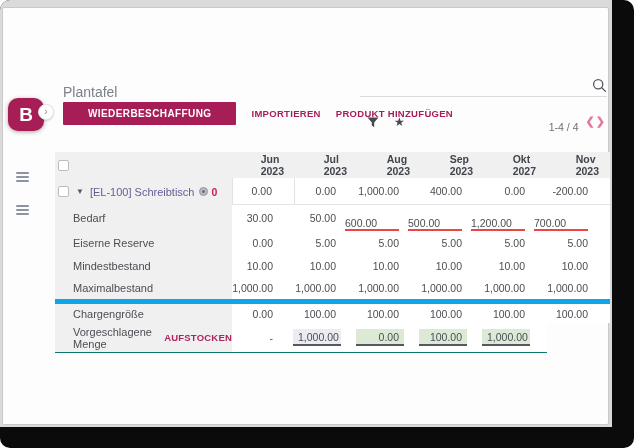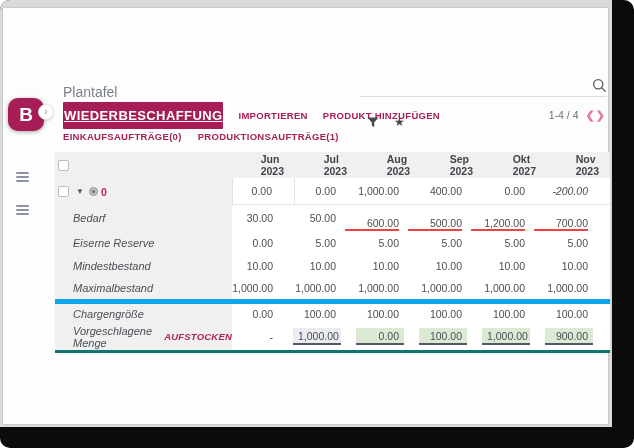--- a/index.html
+++ b/index.html
@@ -19,30 +19,30 @@
   .page-title { position:absolute; left:60px; top:76px; font-size:14px; color:#7c8188; }
 
   
   .search-box { position:absolute; left:357px; top:67px; width:247px; height:22px; border-bottom:1px solid #dcdcdc; }
   .search-box input { width:220px; height:20px; border:none; outline:none; background:transparent; font-size:11px; color:#444; }
   .search-icon { position:absolute; left:589px; top:70px; width:15px; height:15px; }
 
   
   .btn-row1 { position:absolute; left:60px; top:94px; display:flex; align-items:center; gap:15px; }
   .btn-row2 { position:absolute; left:60px; top:123px; display:flex; align-items:center; gap:16px; }
-  .btn-primary { background:#a71e56; color:#fff; border:none; font-size:13px; font-weight:bold;
-    letter-spacing:.4px; padding:6px 1px; border-radius:1px; font-family:inherit; cursor:pointer;text-decoration:underline; }
+  .btn-primary { background:#a71e56; color:#fff; border:none; font-size:10px; font-weight:bold;
+    letter-spacing:.4px; padding:6px 25px; border-radius:1px; font-family:inherit; cursor:pointer; }
   .btn-link { background:none; border:none; color:#a71e56; font-size:9.5px; font-weight:bold;
     letter-spacing:.3px; font-family:Liberation Sans, sans-serif; cursor:pointer; padding:0; }
 
   .facet-icons { position:absolute; left:364px; top:108px; display:flex; align-items:center; gap:15px; }
   .star-icon { color:#46494e; font-size:12px; line-height:12px; }
 
   .pagination { position:absolute; right:3px; top:101px; display:flex; align-items:center; gap:7px; }
-  .pager-range { font-size:10.5px; color:#6b6f75; }
+  .pager-range { font-size:10.5px; color:#6b6f75;margin-top:12px; }
   .pager-btns { display:flex; gap:1px; }
   .pager-btns span { color:#e2799c; font-size:11px; font-weight:bold; line-height:12px; cursor:pointer; }
 
   
   .hamburger { position:absolute; left:13px; width:13px; display:flex; flex-direction:column; gap:2px; }
   .hamburger i { display:block; height:2px; background:#8e93a3; border-radius:1px; }
   .h1 { top:164px; } .h2 { top:197px; }
 
   
   .mps-table { position:absolute; left:52px; top:144px; width:555px; font-size:10.5px; color:#4a4e53; }
@@ -51,33 +51,33 @@
   .thead .mcol { display:flex; align-items:center; justify-content:flex-end; padding-right:11px;
     font-weight:bold; color:#41454b;margin-left:32px; }
   .lcell { background:#f0f0f1; display:flex; align-items:center; }
   .vcell { background:#fff; display:flex; align-items:center; justify-content:flex-end; padding-right:22px; }
   .prow { height:27px; }
   .prow .vcell { border-bottom:1px solid #e2e4e7; color:#494d52; }
   .prow .vcell.cur { border-left:1px solid #e0e2e5; border-right:1px solid #e0e2e5; }
   .r-demand { height:26px; } .r-safety { height:24px; } .r-min { height:22px; }
   .r-max { height:22px; } .r-batch { height:24px; } .r-sugg { height:30px; }
   .r-batch .lcell, .r-batch .vcell { border-top:5px solid #0ea5e9; }
-  .r-sugg .lcell, .r-sugg .vcell { border-bottom:3px solid #0f766e; }
-  .sublabel { padding-left:18px; font-size:11px;font-style:italic; }
+  .r-sugg .lcell, .r-sugg .vcell { border-bottom:1px solid #0f766e; }
+  .sublabel { padding-left:18px; font-size:11px; }
   .checkbox { width:11px; height:11px; border:1px solid #b9bdc2; border-radius:2px; background:#fff;
     margin-left:3px; flex:none; cursor:pointer; }
   .caret { font-size:8px; color:#55585e; margin-left:7px; cursor:pointer; }
   .pname { color:#685b93; font-size:11px; font-weight:500; margin-left:6px; white-space:nowrap; }
   .pbadge-icon { width:9px; height:9px; border-radius:50%; background:#b8bbc1; border:1px solid #94989f;
     margin-left:5px; position:relative; flex:none; }
   .pbadge-icon::after { content:""; position:absolute; left:2px; top:2px; width:3px; height:3px;
     border-radius:50%; background:#6e7278; }
   .pbadge-count { color:#c41f4e; font-weight:bold; font-size:10.5px; margin-left:3px; }
-  .neg { color:#e0403c;font-style:italic; }
-  .uline { display:inline-block; min-width:54px; text-align:right; border-bottom:2px solid #ef4444; cursor:text;margin-top:12px; }
+  .neg { color:#e0403c; }
+  .uline { display:inline-block; min-width:54px; text-align:left; border-bottom:2px solid #ef4444; cursor:text;margin-top:12px; }
   .qtybox { display:inline-block; min-width:48px; text-align:right; padding:2px 5px 1px;
     border-bottom:2px solid #55585e; margin-right:-5px; cursor:text; }
   .qty-gray { background:#eaecf2; }
   .qty-green { background:#dcead5; }
   .action-link { color:#b0245c; font-weight:bold; font-size:9.5px; letter-spacing:.2px; margin-left:4px; cursor:pointer; }
   svg { display:block; }
 </style>
 </head>
 <body>
 
@@ -102,24 +102,20 @@
       <svg width="15" height="15" viewBox="0 0 15 15">
         <circle cx="6.2" cy="6.2" r="4.6" fill="none" stroke="#55585e" stroke-width="1.3"></circle>
         <line x1="9.8" y1="9.8" x2="13.4" y2="13.4" stroke="#55585e" stroke-width="1.3" stroke-linecap="round"></line>
       </svg>
     </div>
 
     <div class="btn-row1">
       <button class="btn-primary">WIEDERBESCHAFFUNG</button>
       <button class="btn-link">IMPORTIEREN</button>
       <button class="btn-link">PRODUKT HINZUFÜGEN</button>
-    </div>
-    <div class="btn-row2">
-      <button class="btn-link">EINKAUFSAUFTRÄGE(0)</button>
-      <button class="btn-link">PRODUKTIONSAUFTRÄGE(1)</button>
     </div>
 
     <div class="facet-icons">
       <span>
         <svg width="12" height="11" viewBox="0 0 12 11">
           <path d="M0.5 0.5 H11.5 L7.2 5.4 V10.3 L4.8 8.6 V5.4 Z" fill="#46494e"></path>
         </svg>
       </span>
       <span class="star-icon">★</span>
     </div>
@@ -154,20 +150,21 @@
         <div class="mcol">Aug 2023</div>
         <div class="mcol">Sep 2023</div>
         <div class="mcol">Okt 2027</div>
         <div class="mcol">Nov 2023</div>
       </div>
 
       <div class="trow prow">
         <div class="lcell">
           <div class="checkbox"></div>
           <span class="caret">▼</span>
+          <span class="pname">[EL-100] Schreibtisch</span>
           <span class="pbadge-icon"></span>
           <span class="pbadge-count">0</span>
         </div>
         <div class="vcell cur">0.00</div>
         <div class="vcell">0.00</div>
         <div class="vcell">1,000.00</div>
         <div class="vcell">400.00</div>
         <div class="vcell">0.00</div>
         <div class="vcell neg">-200.00</div>
       </div>
@@ -241,20 +238,17 @@
           </div>
         <div class="vcell">
             <span class="qtybox qty-green">0.00</span>
           </div>
         <div class="vcell">
             <span class="qtybox qty-green">100.00</span>
           </div>
         <div class="vcell">
             <span class="qtybox qty-green">1,000.00</span>
           </div>
-        <div class="vcell">
-            <span class="qtybox qty-green">900.00</span>
-          </div>
       </div>
 
     </div>
   </div>
 </div>
 
 </body></html>

